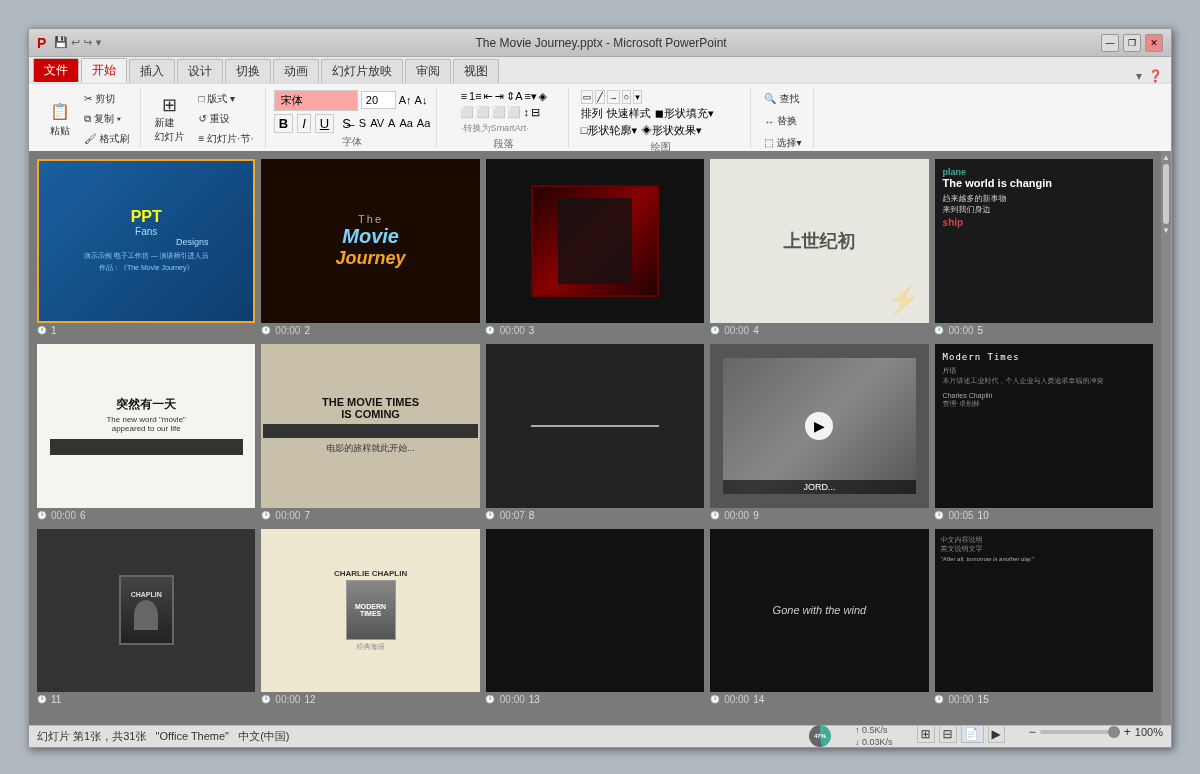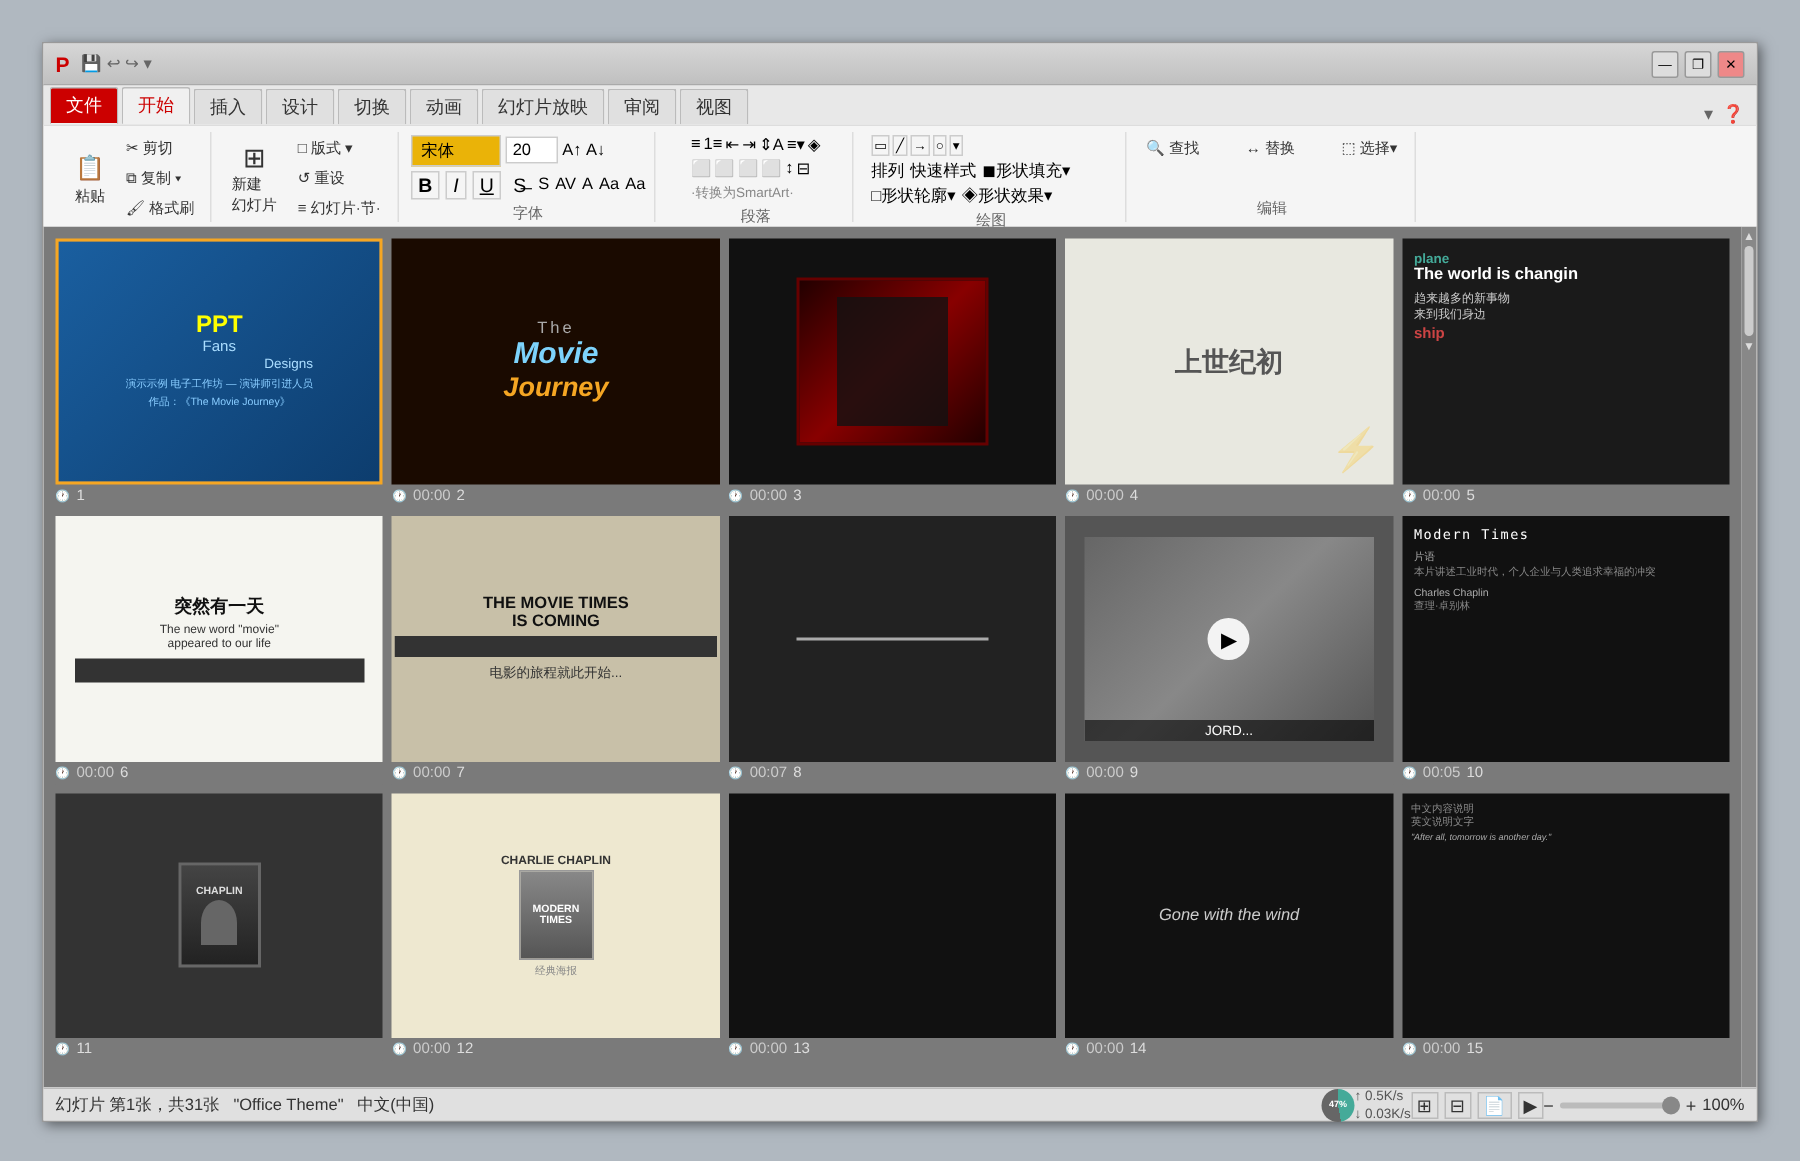--- a/index.html
+++ b/index.html
@@ -242,22 +242,22 @@
       justify-content: space-between;
       padding: 0 8px;
       flex-shrink: 0;
     }
     .status-left {
       font-size: 11px;
       color: #333;
     }
     .status-right {
       display: flex;
-      align-items: center;
-      gap: 0;
+      align-items: flex-start;
+      gap: 24px;
       font-size: 11px;
       color: #333;
     }
     .zoom-slider {
       width: 80px;
       height: 4px;
       background: #bbb;
       border-radius: 2px;
       position: relative;
     }
@@ -301,20 +301,21 @@
 
 <div class="bg-ppt"></div>
 
 <div class="ppt-window">
 
   <div class="title-bar">
     <div class="title-bar-left">
       <span style="color:#c00; font-size:14px; font-weight:bold; margin-right:4px;">P</span>
       <span style="font-size:11px; color:#666;">💾 ↩ ↪ ▾</span>
     </div>
+    <span class="title-bar-title">The Movie Journey.pptx - Microsoft PowerPoint</span>
     <div class="title-bar-controls">
       <div class="title-btn">—</div>
       <div class="title-btn">❐</div>
       <div class="title-btn" style="background:#e88;">✕</div>
     </div>
   </div>
 
   <div class="ribbon-tabs">
     <div class="ribbon-tab active" style="color:#c00; background:#c00; color:white; padding:3px 10px; border-radius:2px 2px 0 0; font-size:12px;">文件</div>
     <div class="ribbon-tab active" style="background:#f0f0f0; border:1px solid #bbb; border-bottom:1px solid #f0f0f0;">开始</div>
@@ -359,21 +360,21 @@
           <div class="ribbon-small-btn">↺ 重设</div>
           <div class="ribbon-small-btn">≡ 幻灯片·节·</div>
         </div>
       </div>
       <span class="ribbon-group-label">幻灯片</span>
     </div>
 
     <div class="ribbon-group" style="min-width:160px;">
       <div style="display:flex; flex-direction:column; gap:3px; width:100%;">
         <div style="display:flex; gap:3px; align-items:center;">
-          <div style="border:1px solid #ccc; padding:2px 6px; font-size:11px; background:#eab308; width:60px; cursor:text;">宋体</div>
+          <div style="border:1px solid #ccc; padding:2px 6px; font-size:11px; background:#fca5a5; width:84px; cursor:text;">宋体</div>
           <div style="border:1px solid #ccc; padding:2px 4px; font-size:11px; background:white; width:35px; cursor:text;">20</div>
           <span style="font-size:11px; cursor:pointer;">A↑</span>
           <span style="font-size:11px; cursor:pointer;">A↓</span>
         </div>
         <div style="display:flex; gap:4px; align-items:center;">
           <span style="font-weight:bold; font-size:13px; cursor:pointer; padding:1px 4px; border:1px solid #ccc;">B</span>
           <span style="font-style:italic; font-size:13px; cursor:pointer; padding:1px 4px; border:1px solid #ccc;">I</span>
           <span style="text-decoration:underline; font-size:13px; cursor:pointer; padding:1px 4px; border:1px solid #ccc;">U</span>
           <span style="font-size:13px; cursor:pointer; padding:1px 4px;">S̶</span>
           <span style="font-size:11px; cursor:pointer;">S</span>
@@ -426,21 +427,21 @@
         </div>
         <div style="display:flex; gap:4px;">
           <span style="font-size:11px; cursor:pointer;">□形状轮廓▾</span>
           <span style="font-size:11px; cursor:pointer;">◈形状效果▾</span>
         </div>
       </div>
       <span class="ribbon-group-label">绘图</span>
     </div>
 
     <div class="ribbon-group">
-      <div style="display:flex; flex-direction:row; gap:21px;">
+      <div style="display:flex; flex-direction:column; gap:4px;">
         <div class="ribbon-small-btn">🔍 查找</div>
         <div class="ribbon-small-btn">↔ 替换</div>
         <div class="ribbon-small-btn">⬚ 选择▾</div>
       </div>
       <span class="ribbon-group-label">编辑</span>
     </div>
   </div>
 
   <div class="main-area">
 

